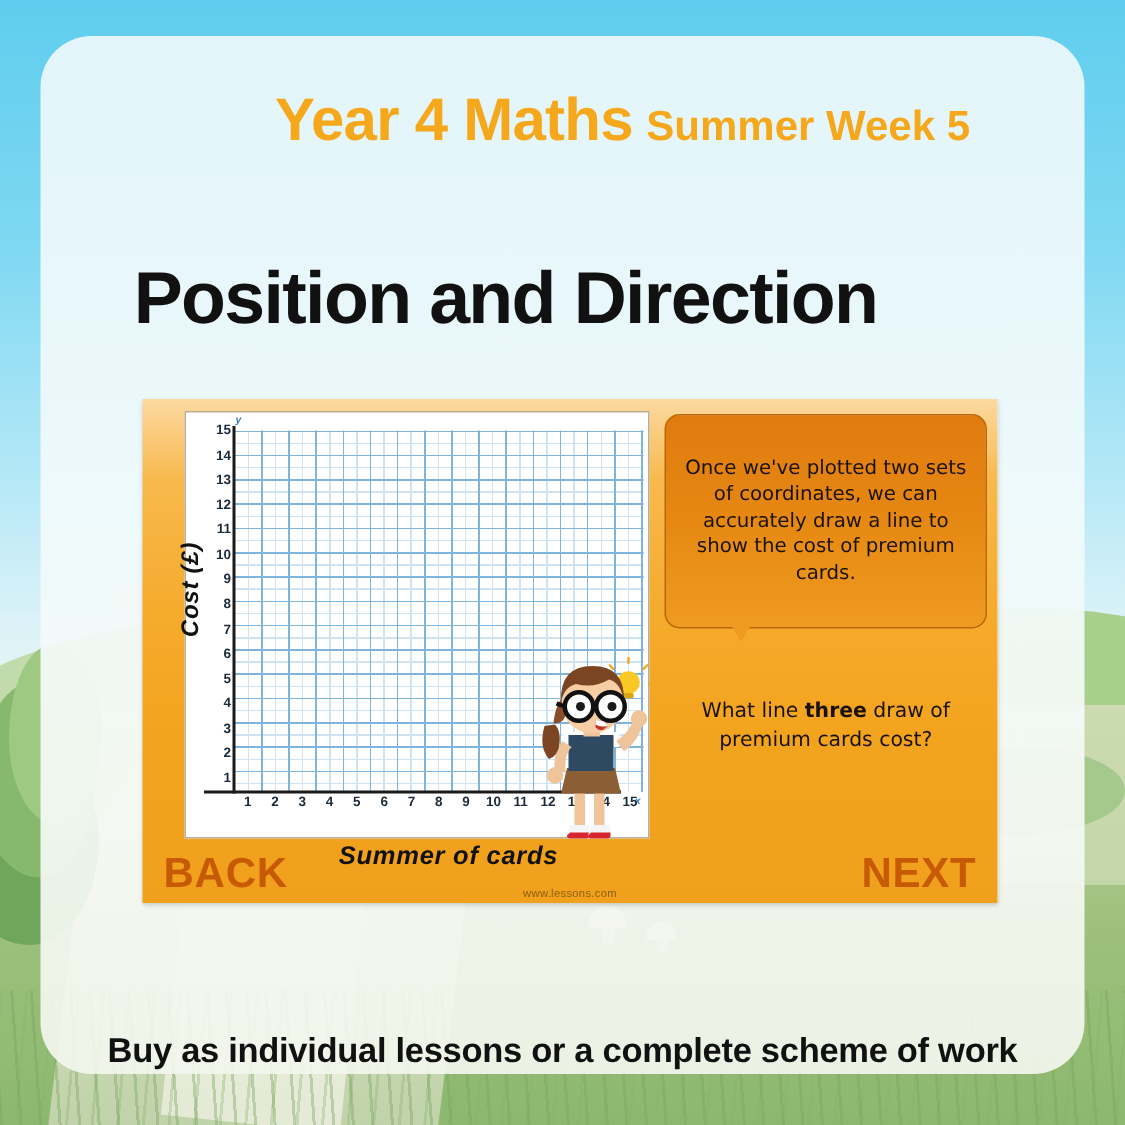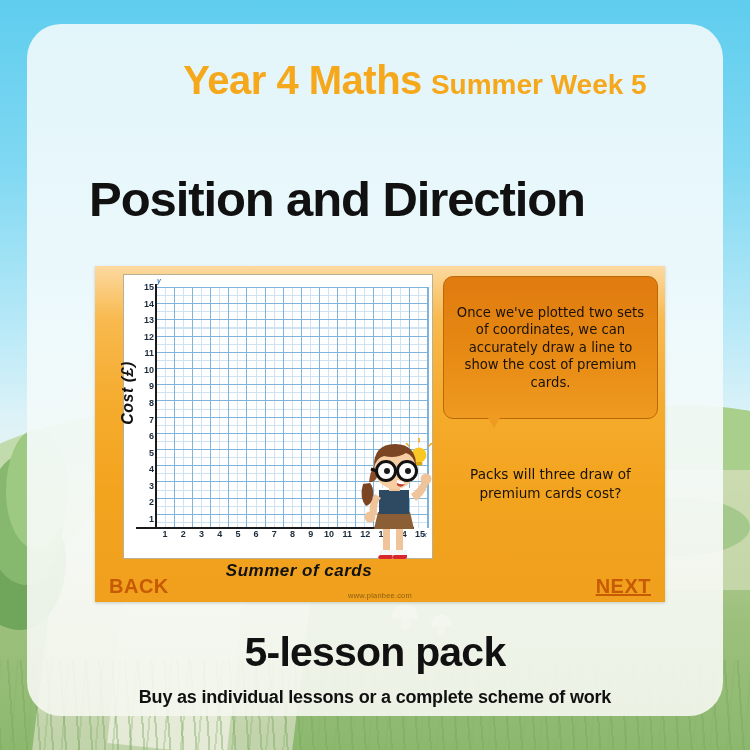--- a/index.html
+++ b/index.html
@@ -179,45 +179,45 @@
     border-top:12px solid #ef9a20;
   }
   .question-box {
     position:absolute; left:348px; top:168px; width:215px; height:100px;
     display:flex; align-items:center; justify-content:center; padding:0 6px;
   }
   .question-box p {
     font-size:13.6px; color:#1a1208; text-align:center; line-height:1.4;
     font-family:"DejaVu Sans", sans-serif;
   }
-  .question-box b { font-weight:normal; }
+  .question-box b { font-weight:bold; }
 
   
   .girl { position:absolute; left:258px; top:172px; width:82px; height:126px; }
 
   
   .nav-btn {
-    position:absolute; bottom:6px; font-size:20px; font-weight:bold;
+    position:absolute; bottom:6px; font-size:28px; font-weight:bold;
     color:#c75b05; letter-spacing:.5px; line-height:1;
   }
   .nav-back { left:14px; }
-  .nav-next { right:14px;text-decoration:underline; }
+  .nav-next { right:14px; }
   .watermark {
     position:absolute; bottom:2px; left:0; width:100%; text-align:center;
     font-size:7.5px; color:#8c5f13; letter-spacing:.2px;
   }
 
   
   .pack-title {
     position:absolute; left:0; top:605px; width:696px; text-align:center;
     font-size:41px; font-weight:bold; color:#111; letter-spacing:-.8px;
   }
   .pack-sub {
     position:absolute; left:0; top:663px; width:696px; text-align:center;
-    font-size:18px; font-weight:bold; color:#111; letter-spacing:-.2px;
+    font-size:23px; font-weight:bold; color:#111; letter-spacing:-.2px;
   }
 </style>
 </head>
 <body>
 
 <div id="bg">
   <div class="sky"></div>
   <div class="hill-far"></div>
   <div class="hill-right"></div>
   <div class="ground"></div>
@@ -357,24 +357,23 @@
         <line x1="42.5" y1="33" x2="44.5" y2="33" stroke="#111" stroke-width="3"></line>
         <line x1="23.5" y1="33" x2="18" y2="31" stroke="#111" stroke-width="3"></line>
         <circle cx="34" cy="33" r="3" fill="#1a1a1a"></circle>
         <circle cx="55" cy="33" r="3" fill="#1a1a1a"></circle>
 
         <path d="M44 42 q7 0 8 4 q-4 5 -8 1 z" fill="#c0392b"></path>
         <path d="M44 42 q7 0 8 4 q-5 1 -8 -1 z" fill="#fff"></path>
       </svg>
 
       <div class="question-box">
-        <p><span>Packs will </span><b>three</b><span> draw of premium cards cost?</span></p>
+        <p><span>What line </span><b>three</b><span> draw of premium cards cost?</span></p>
       </div>
 
       <div class="nav-btn nav-back">BACK</div>
       <div class="nav-btn nav-next">NEXT</div>
-      <div class="watermark">www.planbee.com</div>
+      <div class="watermark">www.lessons.com</div>
     </div>
   </div>
 
-  <div class="pack-title">5-lesson pack</div>
   <div class="pack-sub">Buy as individual lessons or a complete scheme of work</div>
 </div>
 
 </body></html>

